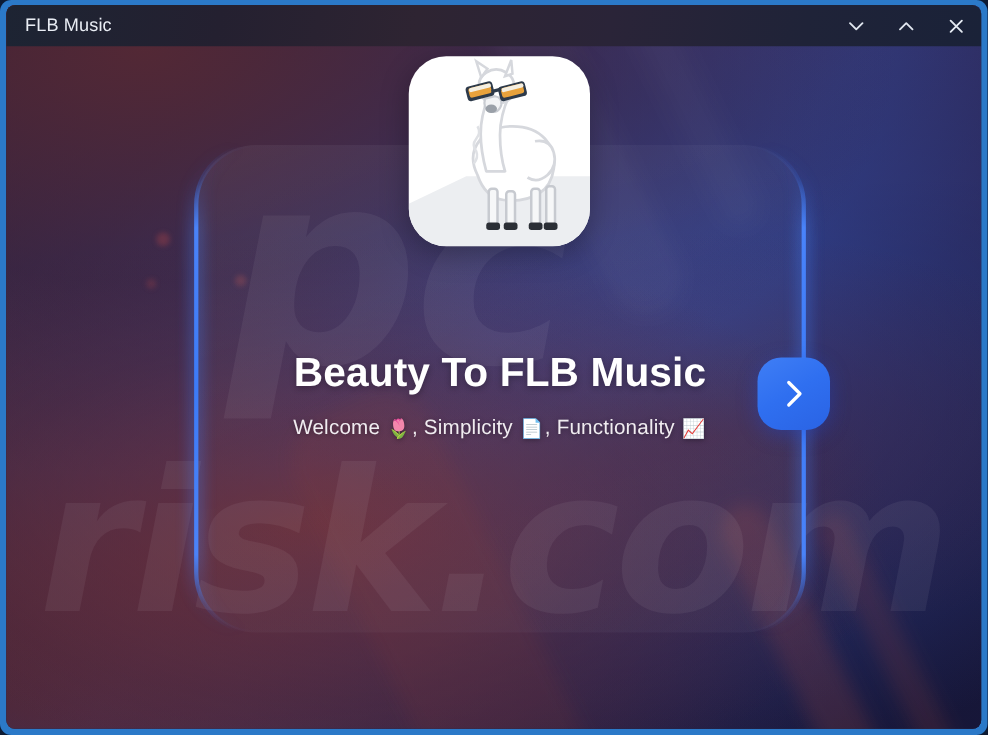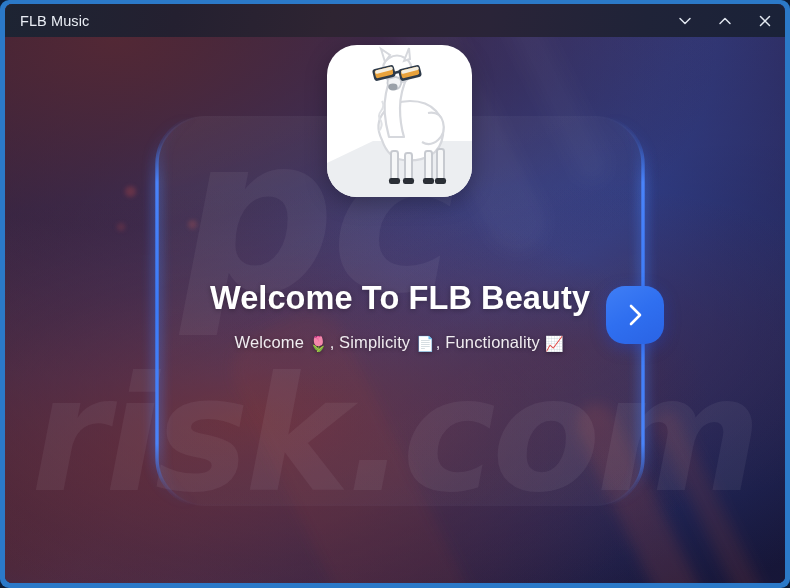--- a/index.html
+++ b/index.html
@@ -319,21 +319,21 @@
             <rect x="76" y="133" width="11" height="6" rx="2.2"></rect>
             <rect x="96" y="133" width="11" height="6" rx="2.2"></rect>
             <rect x="108" y="133" width="11" height="6" rx="2.2"></rect>
           </g>
 
           <path d="M52 86 q4 -5 2 -10 q-4 -5 0 -10 q4 -5 1 -10" fill="none" stroke="#dfe1e5" stroke-width="2"></path>
         </svg>
       </div>
 
       <div id="welcome-block">
-        <div id="welcome-title">Welcome To FLB Beauty</div>
+        <div id="welcome-title">Beauty To FLB Music</div>
         <div id="welcome-subtitle">
           <span>Welcome</span>
           <span class="emoji">🌷</span><span>, </span><span>Simplicity</span>
           <span class="emoji">📄</span><span>, </span><span>Functionality</span>
           <span class="emoji">📈</span>
         </div>
       </div>
 
       <div id="next-button" title="Next">
         <svg width="22" height="26" viewBox="0 0 22 26">

